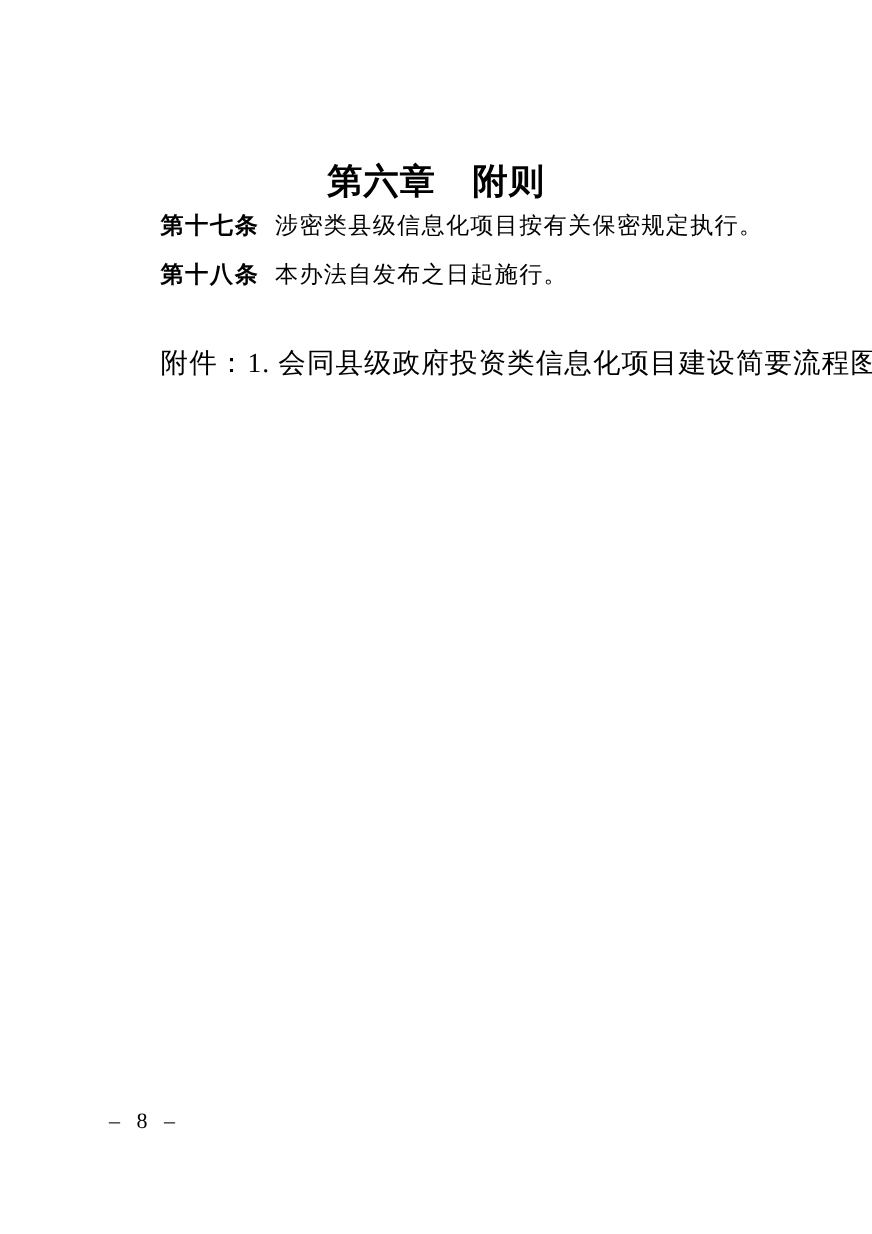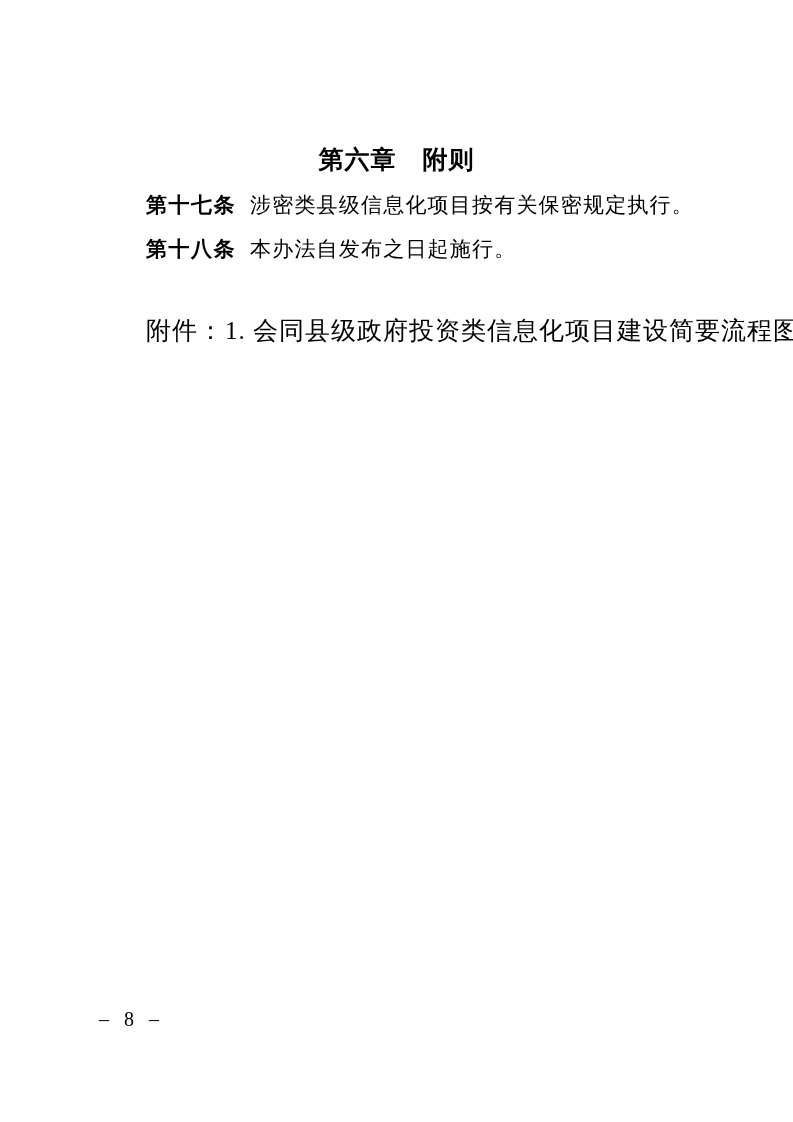--- a/index.html
+++ b/index.html
@@ -16,21 +16,21 @@
     font-family: "Liberation Serif", "DejaVu Serif", serif;
     overflow: hidden;
   }
   .chapter-title {
     position: absolute;
     top: 143px;
     left: 0;
     width: 100%;
     margin: 0;
     text-align: center;
-    font-size: 25px;
+    font-size: 32px;
     font-weight: 700;
     letter-spacing: 1px;
   }
   .article {
     position: absolute;
     left: 146px;
     margin: 0;
     font-size: 21px;
     letter-spacing: 1.2px;
     white-space: nowrap;

